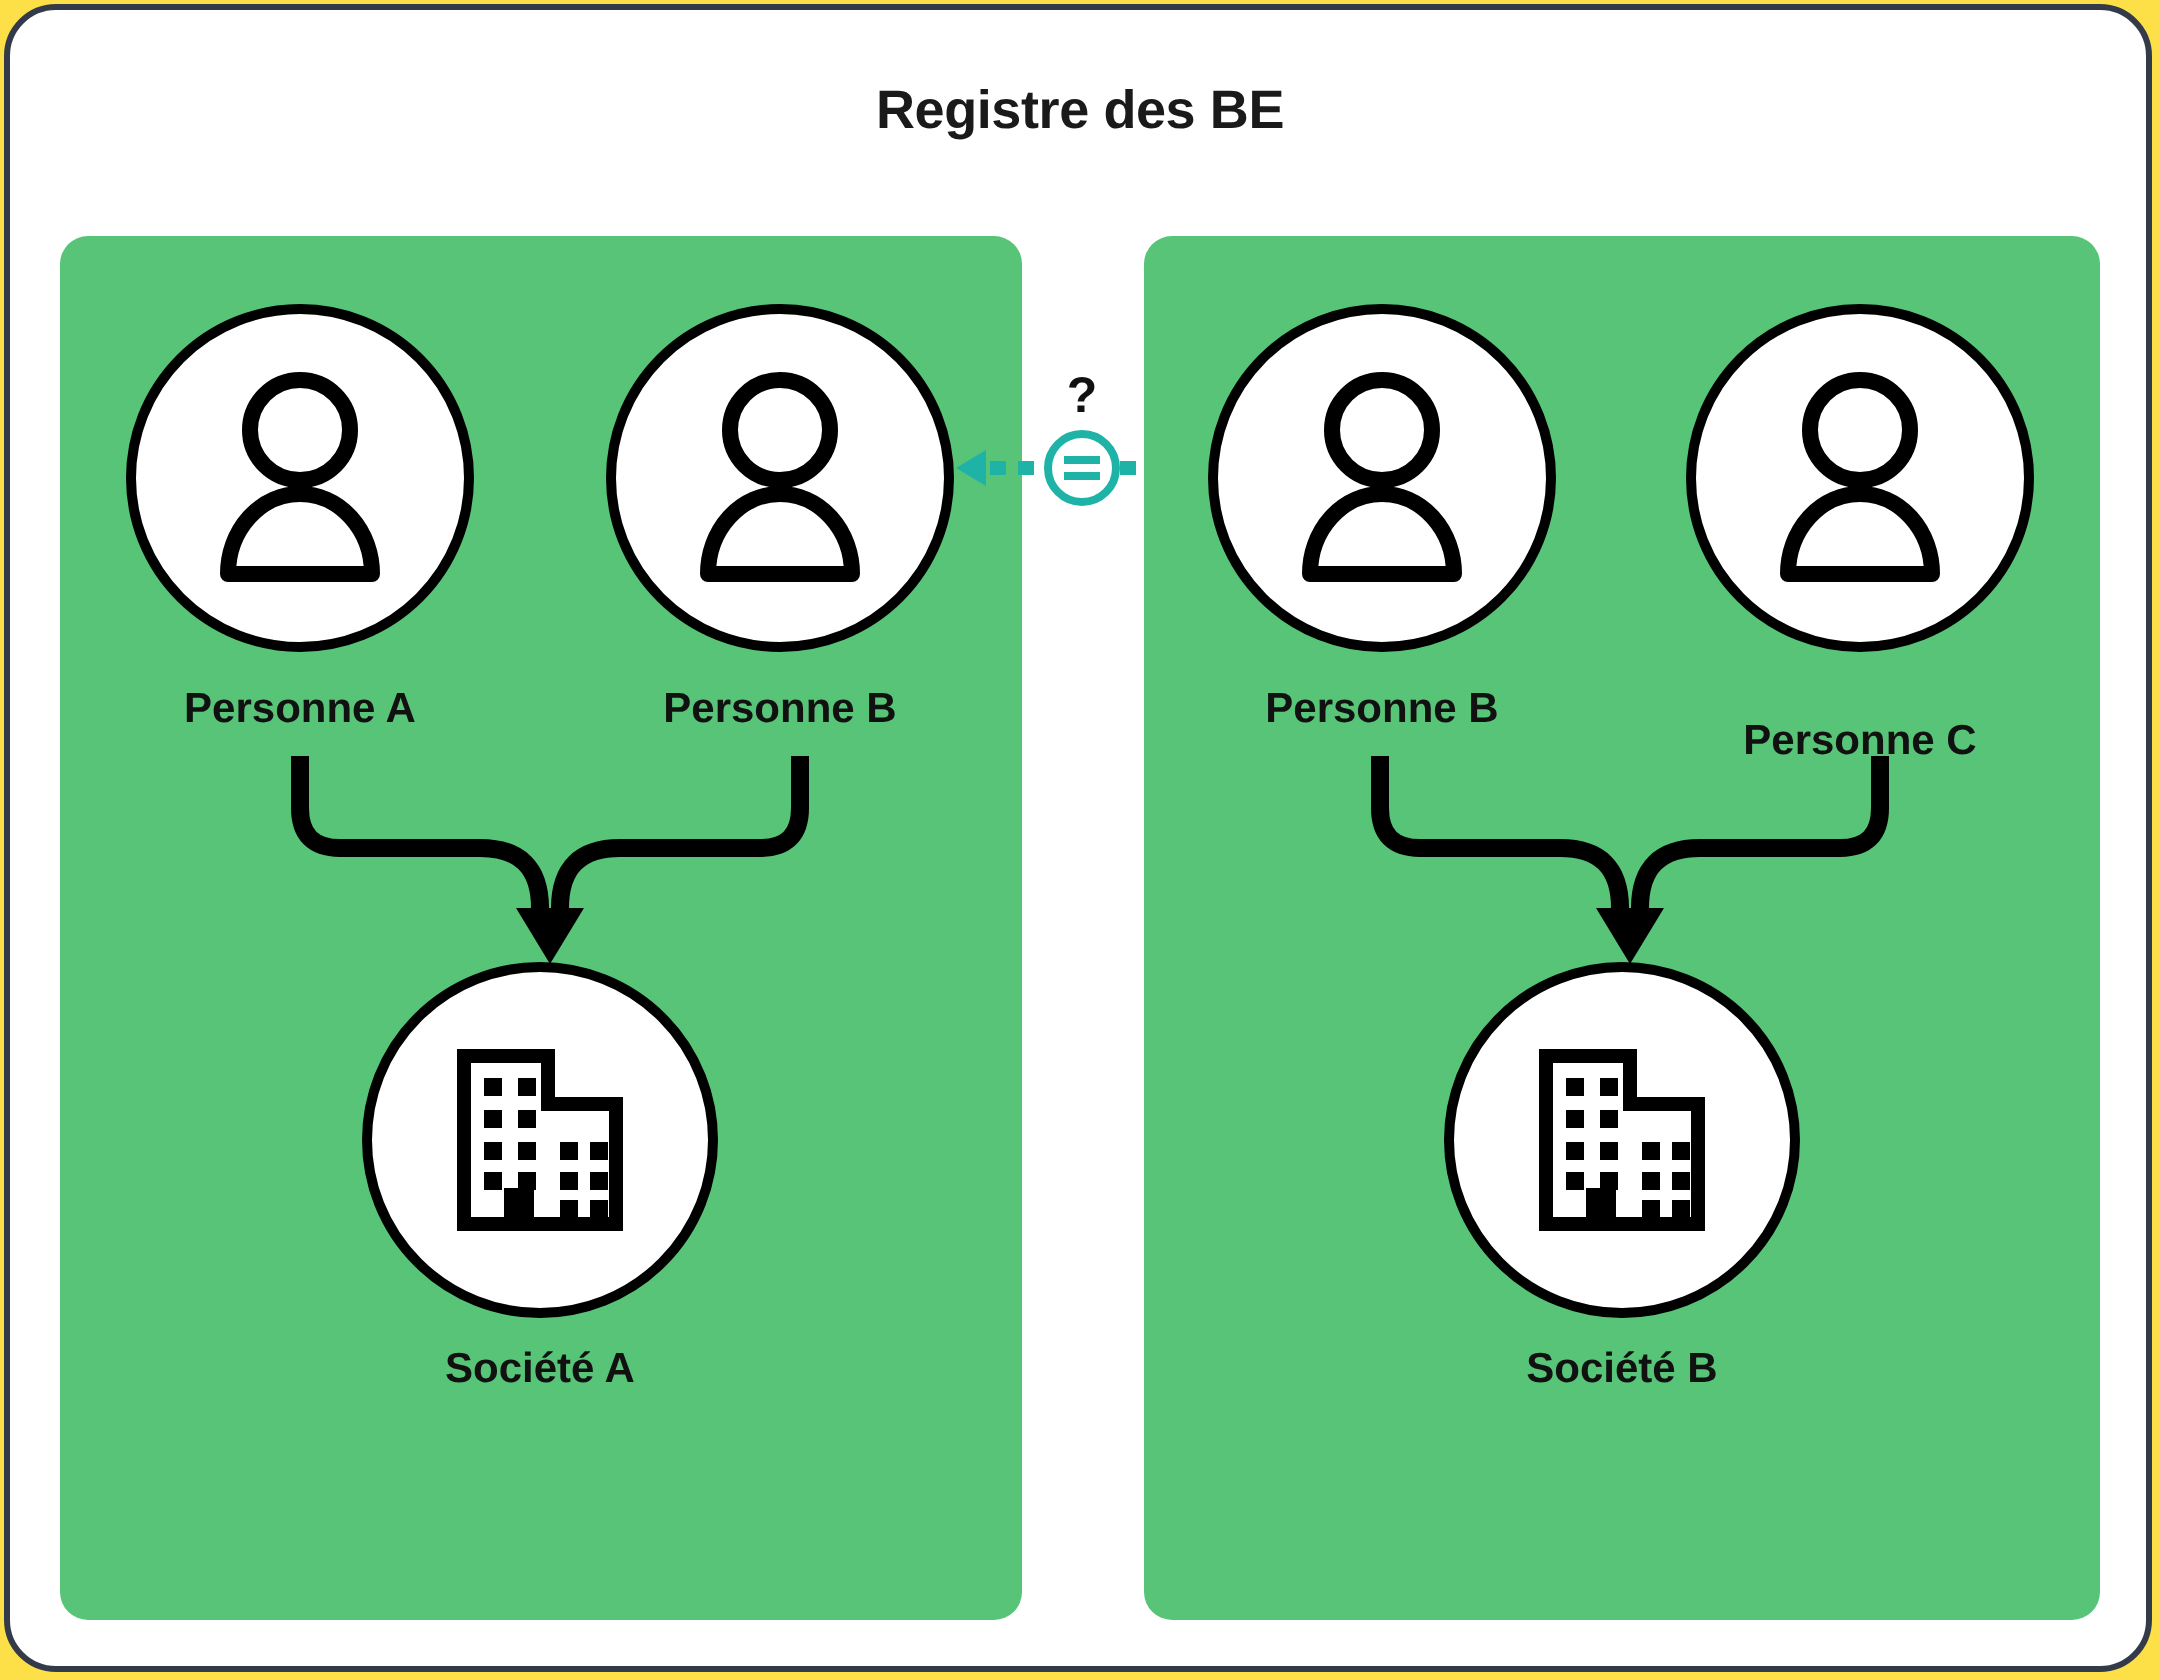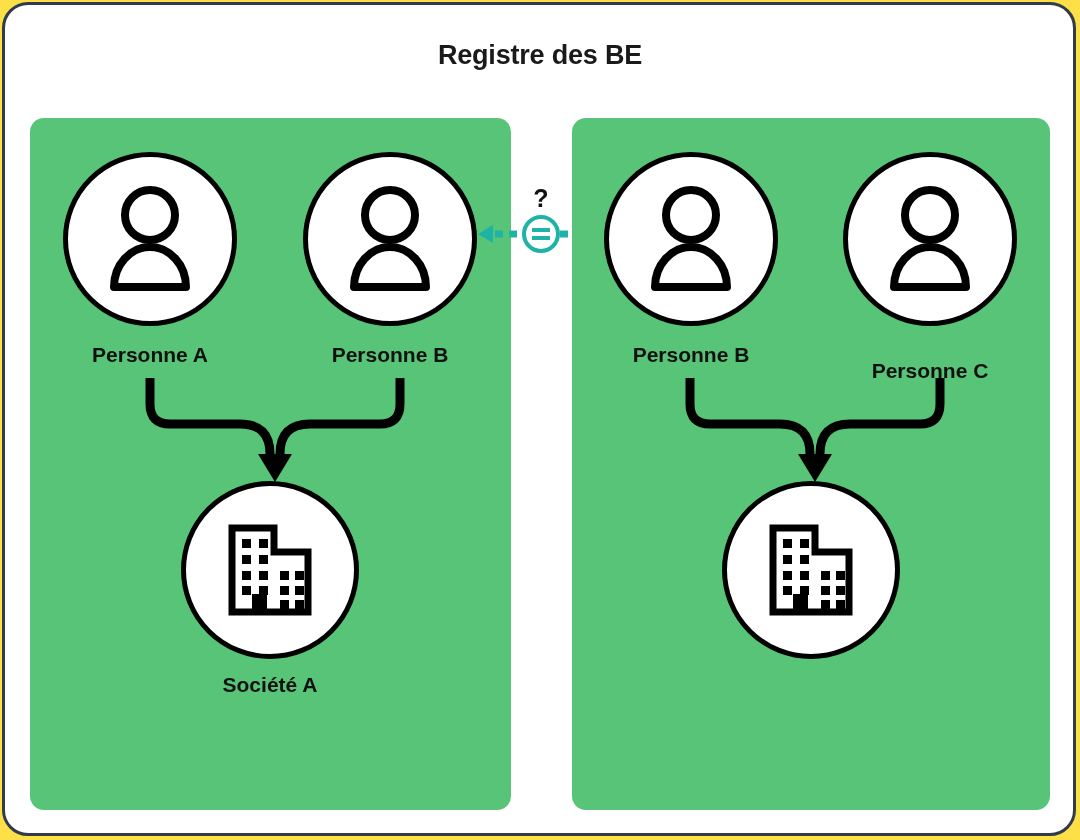--- a/index.html
+++ b/index.html
@@ -244,14 +244,15 @@
         <rect x="20" y="64" width="9" height="9" fill="#000"></rect>
         <rect x="37" y="64" width="9" height="9" fill="#000"></rect>
         <rect x="58" y="64" width="9" height="9" fill="#000"></rect>
         <rect x="73" y="64" width="9" height="9" fill="#000"></rect>
         <rect x="58" y="78" width="9" height="9" fill="#000"></rect>
         <rect x="73" y="78" width="9" height="9" fill="#000"></rect>
         <rect x="30" y="72" width="15" height="18" fill="#000"></rect>
       </svg>
     </span>
   </div>
+  <div class="caption caption-company" style="left:681px; top:673px;">Société B</div>
 
 </div>
 
 </body></html>

